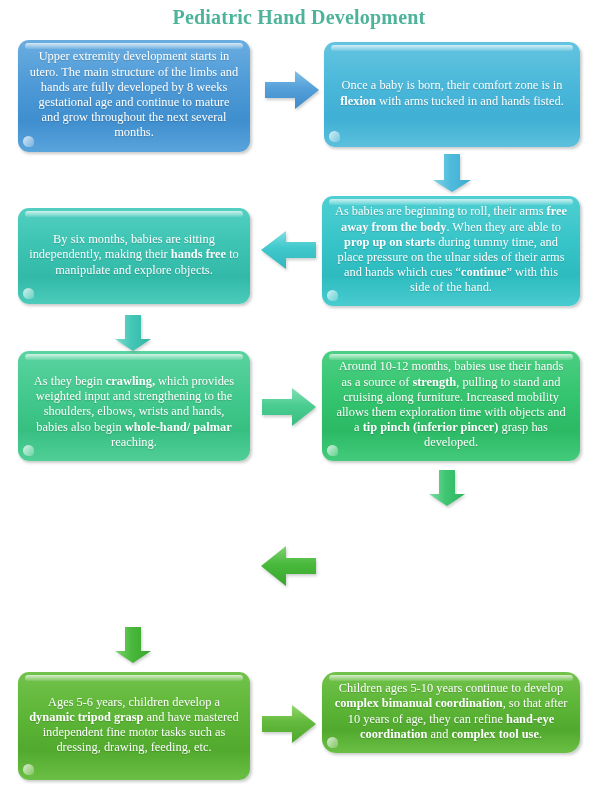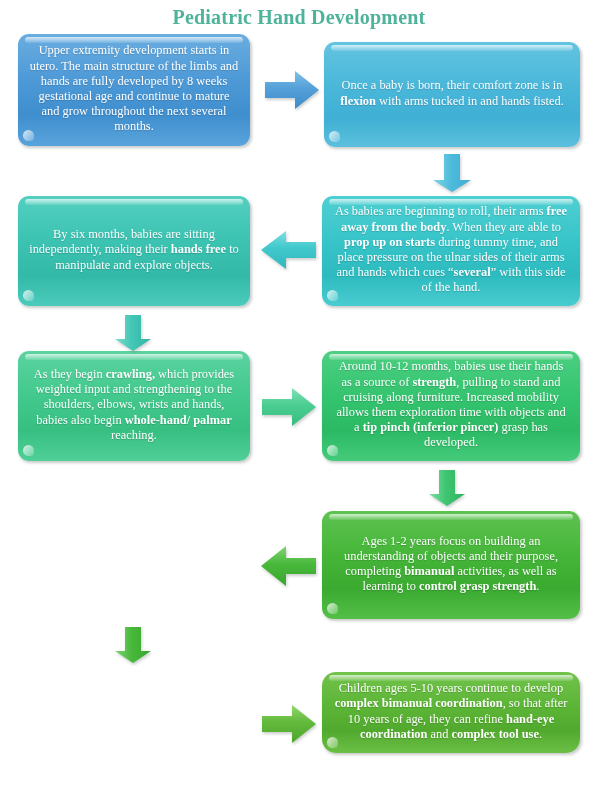--- a/index.html
+++ b/index.html
@@ -80,21 +80,21 @@
     bottom: 5px;
     width: 11px;
     height: 11px;
     border-radius: 50% 50% 4px 50%;
     background: linear-gradient(135deg, rgba(255,255,255,0.78), rgba(255,255,255,0.18));
     z-index: 2;
     pointer-events: none;
   }
 
   
-  .c-blue      { background: linear-gradient(to bottom, #6aade0 0%, #4e9ad7 40%, #3f8ece 72%, #5aa4dc 100%); }
+  .c-blue      { background: linear-gradient(to bottom, #6aade0 0%, #4e9ad7 40%, #3f8ece 72%, #5aa4dc 100%); margin-top: 6px; }
   .c-skyblue   { background: linear-gradient(to bottom, #63c4e0 0%, #4bb8da 40%, #3fafd4 72%, #5cc0dd 100%); }
   .c-teal      { background: linear-gradient(to bottom, #53cfc0 0%, #3cc3b2 40%, #32b9a8 72%, #4ccbbb 100%); }
   .c-cyan      { background: linear-gradient(to bottom, #4fcfd2 0%, #38c5c9 40%, #2dbbbf 72%, #49ccd0 100%); }
   .c-spring    { background: linear-gradient(to bottom, #5bd3a1 0%, #43c98d 40%, #37bf82 72%, #50cf97 100%); }
   .c-emerald   { background: linear-gradient(to bottom, #4ccf83 0%, #35c46f 40%, #2bb964 72%, #44cb7b 100%); }
   .c-green     { background: linear-gradient(to bottom, #5ec24f 0%, #46b63a 40%, #3aaa30 72%, #55bf48 100%); }
   .c-leaf      { background: linear-gradient(to bottom, #72c24b 0%, #5db637 40%, #51aa2d 72%, #6bbf45 100%); }
 
   
   .arrow {
@@ -230,38 +230,38 @@
 
   <div class="node c-blue" style="left:18px; top:34px; width:232px; height:112px;">
     <div class="txt">Upper extremity development starts in utero. The main structure of the limbs and hands are fully developed by 8 weeks gestational age and continue to mature and grow throughout the next several months.</div>
   </div>
 
   <div class="node c-skyblue" style="left:324px; top:42px; width:256px; height:105px;">
     <div class="txt">Once a baby is born, their comfort zone is in <b>flexion</b> with arms tucked in and hands fisted.</div>
   </div>
 
   <div class="node c-cyan" style="left:322px; top:196px; width:258px; height:110px;">
-    <div class="txt">As babies are beginning to roll, their arms <b>free away from the body</b>. When they are able to <b>prop up on starts</b> during tummy time, and place pressure on the ulnar sides of their arms and hands which cues “<b>several</b>” with this side of the hand.</div>
-  </div>
-
-  <div class="node c-teal" style="left:18px; top:196px; width:232px; height:110px;">
+    <div class="txt">As babies are beginning to roll, their arms <b>free away from the body</b>. When they are able to <b>prop up on starts</b> during tummy time, and place pressure on the ulnar sides of their arms and hands which cues “<b>continue</b>” with this side of the hand.</div>
+  </div>
+
+  <div class="node c-teal" style="left:18px; top:208px; width:232px; height:96px;">
     <div class="txt">By six months, babies are sitting independently, making their <b>hands free</b> to manipulate and explore objects.</div>
   </div>
 
-  <div class="node c-spring" style="left:18px; top:351px; width:232px; height:110px;">
+  <div class="node c-spring" style="left:18px; top:351px; width:232px; height:110px;align-items:flex-end;">
     <div class="txt">As they begin <b>crawling,</b> which provides weighted input and strengthening to the shoulders, elbows, wrists and hands, babies also begin <b>whole-hand/ palmar</b> reaching.</div>
   </div>
 
   <div class="node c-emerald" style="left:322px; top:351px; width:258px; height:110px;">
     <div class="txt">Around 10-12 months, babies use their hands as a source of <b>strength</b>, pulling to stand and cruising along furniture. Increased mobility allows them exploration time with objects and a <b>tip pinch (inferior pincer)</b> grasp has developed.</div>
   </div>
 
-  <div class="node c-green" style="left:322px; top:511px; width:258px; height:108px;">
-    <div class="txt">Ages 1-2 years focus on building an understanding of objects and their purpose, completing <b>bimanual</b> activities, as well as learning to <b>control grasp strength</b>.</div>
-  </div>
-
-
+
+
+  <div class="node c-leaf" style="left:18px; top:672px; width:232px; height:108px;">
+    <div class="txt">Ages 5-6 years, children develop a <b>dynamic tripod grasp</b> and have mastered independent fine motor tasks such as dressing, drawing, feeding, etc.</div>
+  </div>
 
   <div class="node c-leaf" style="left:322px; top:672px; width:258px; height:81px;border-radius:14px;">
     <div class="txt">Children ages 5-10 years continue to develop <b>complex bimanual coordination</b>, so that after 10 years of age, they can refine <b>hand-eye coordination</b> and <b>complex tool use</b>.</div>
   </div>
 
 </div>
 
 </body></html>

